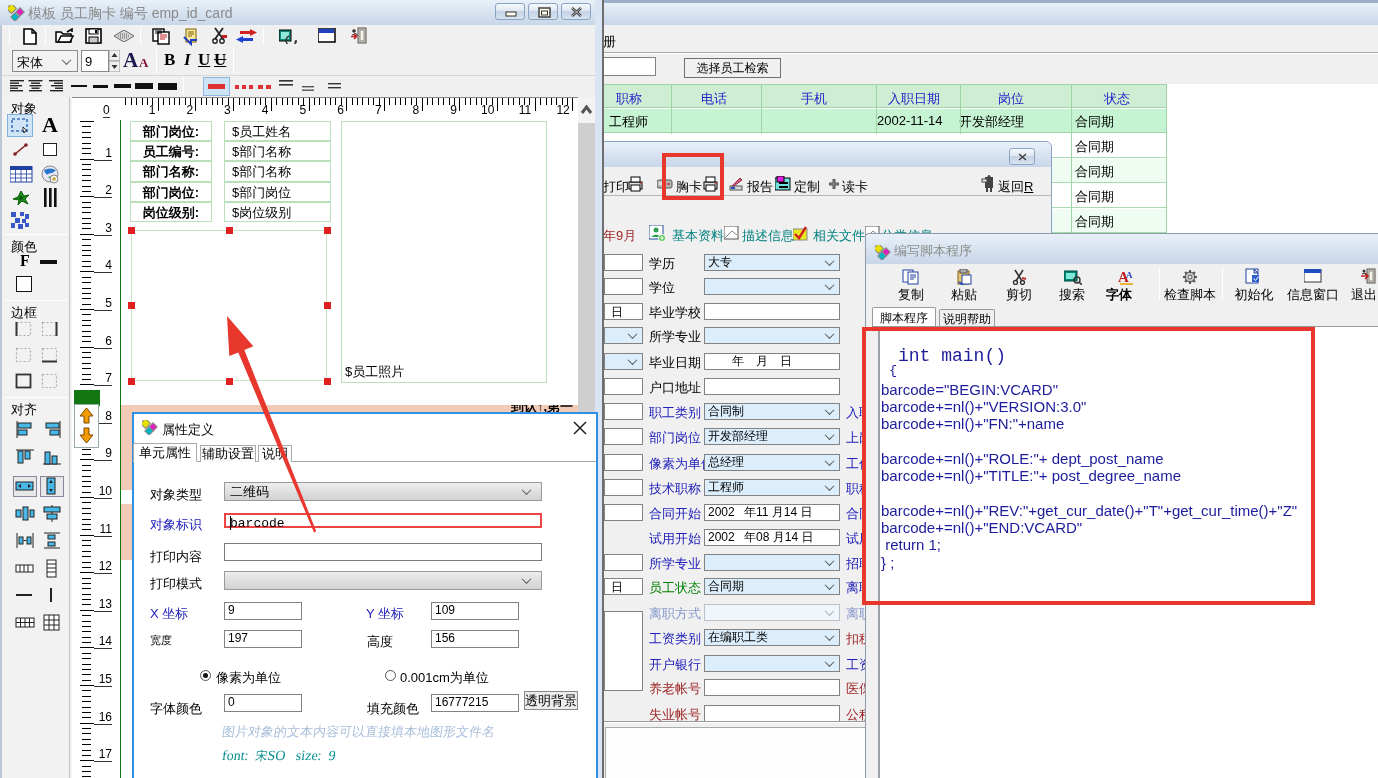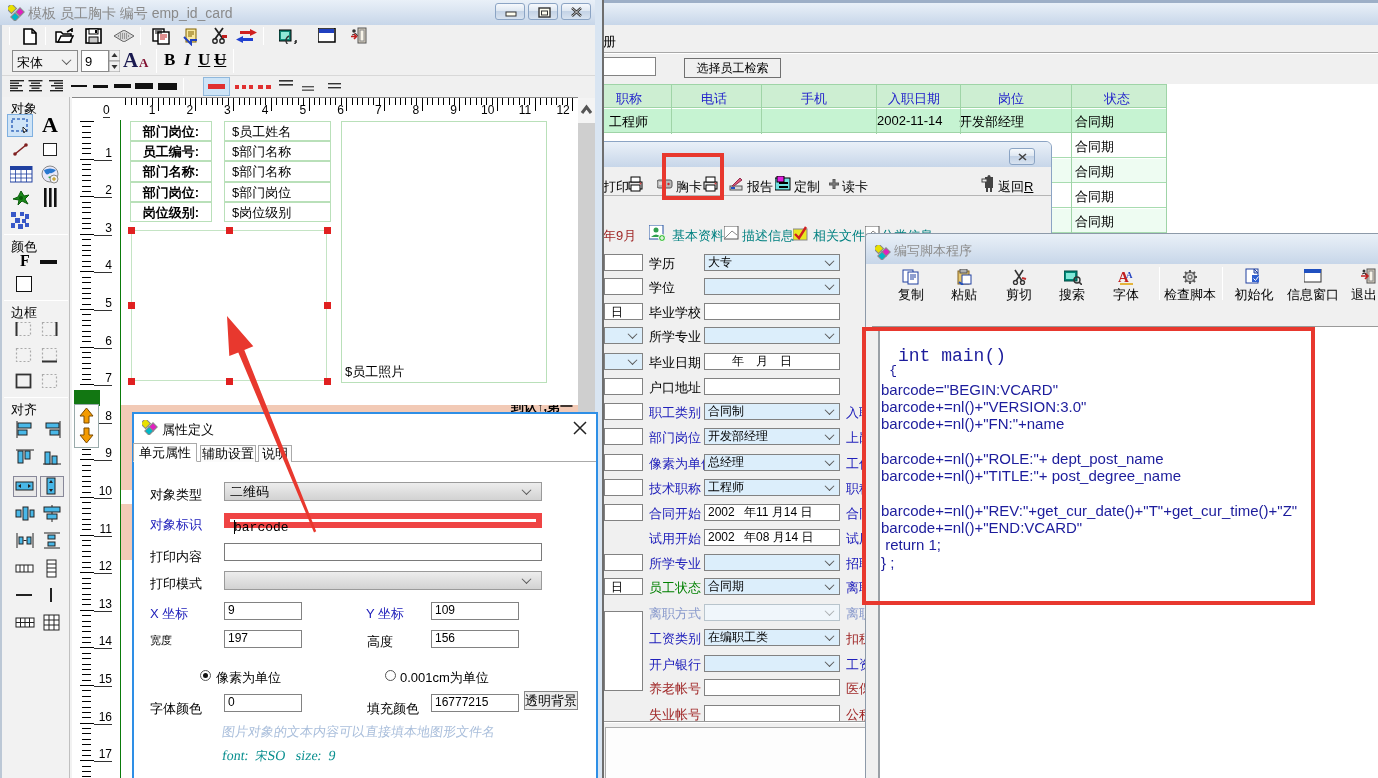--- a/index.html
+++ b/index.html
@@ -309,21 +309,21 @@
         <rect x="2" y="4" width="9" height="6" fill="#80e8d8"></rect>
         <circle cx="13" cy="11" r="3" fill="none" stroke="#333" stroke-width="1.4"></circle>
         <path d="M15 13 L18 16" stroke="#333" stroke-width="1.6"></path>
       </svg>
     <div class="abs" style="left:186px;top:21px;width:40px;text-align:center;">搜索</div>
     <svg class="abs" style="left:252px;top:3px;" width="18" height="17">
         <text x="0" y="14" font-size="15" font-weight="bold" fill="#c02020" font-family="Liberation Serif">A</text>
         <text x="8" y="10" font-size="9" font-weight="bold" fill="#2040c0" font-family="Liberation Serif">A</text>
         <path d="M2 16 h13" stroke="#e0a000" stroke-width="1.5"></path>
       </svg>
-    <div class="abs" style="left:240px;top:21px;width:40px;text-align:center;">字体</div>
+    <div class="abs" style="left:240px;top:21px;width:40px;text-align:left;font-weight:bold;">字体</div>
     <div class="abs" style="left:293px;top:2px;width:1px;height:33px;background:#b0b0b0;border-right:1px solid #fff;"></div>
     <svg class="abs" style="left:316px;top:4px;" width="17" height="16">
         <circle cx="8" cy="8" r="5" fill="#c8c8c8" stroke="#555"></circle>
         <circle cx="8" cy="8" r="2" fill="#f0f0f0" stroke="#555"></circle>
         <g stroke="#555" stroke-width="2">
           <path d="M8 1 v3 M8 12 v3 M1 8 h3 M12 8 h3 M3 3 l2 2 M11 11 l2 2 M13 3 l-2 2 M5 11 l-2 2"></path>
         </g>
       </svg>
     <div class="abs" style="left:291px;top:21px;width:66px;text-align:center;">检查脚本</div>
     <div class="abs" style="left:356px;top:2px;width:1px;height:33px;background:#b0b0b0;border-right:1px solid #fff;"></div>
@@ -340,20 +340,24 @@
       </svg>
     <div class="abs" style="left:417px;top:21px;width:60px;text-align:center;">信息窗口</div>
     <svg class="abs" style="left:494px;top:3px;" width="16" height="17">
         <rect x="7" y="1" width="8" height="14" fill="#d8d0c0" stroke="#555"></rect>
         <rect x="9" y="3" width="4" height="10" fill="#f8f4e8" stroke="#888"></rect>
         <path d="M1 8 h6 M5 5 l3 3 -3 3" stroke="#c02020" stroke-width="1.6" fill="none"></path>
         <circle cx="4" cy="3" r="1.5" fill="#333"></circle>
         <path d="M2 6 l3 -1 1 2" stroke="#333" fill="none"></path>
       </svg>
     <div class="abs" style="left:481px;top:21px;width:34px;text-align:center;">退出</div>
+  </div>
+  <div id="stabs" class="abs" style="left:0;top:69px;width:513px;height:23px;font-size:13px;">
+    <div class="abs" style="left:6px;top:4px;width:64px;height:19px;background:#fff;border:1px solid #9a9a9a;border-bottom:none;border-radius:2px 2px 0 0;text-align:center;padding-top:2px;font-size:12px;">脚本程序</div>
+    <div class="abs" style="left:73px;top:6px;width:56px;height:17px;background:#f0f0f0;border:1px solid #9a9a9a;border-bottom:none;border-radius:2px 2px 0 0;text-align:center;padding-top:1px;font-size:12px;">说明帮助</div>
   </div>
   <div class="abs" style="left:6px;top:92px;width:507px;height:452px;background:#f0f0f0;border-top:1px solid #9a9a9a;"></div>
   <div class="abs" style="left:12px;top:93px;width:501px;height:460px;background:#fff;border-left:2px solid #9aa0a6;"></div>
   <div id="scode" class="abs" style="left:15px;top:112px;width:498px;height:430px;color:#1c1c9c;font-size:15px;">
       <div style="position:absolute;left:17px;top:0.0px;white-space:pre;font-family:'Liberation Mono',monospace;font-size:18px;">int main()</div>
       <div style="position:absolute;left:0;top:17.3px;white-space:pre;font-family:'Liberation Mono',monospace;font-size:13.5px;"> {</div>
       <div style="position:absolute;left:0;top:34.6px;white-space:pre;">barcode="BEGIN:VCARD"</div>
       <div style="position:absolute;left:0;top:51.9px;white-space:pre;">barcode+=nl()+"VERSION:3.0"</div>
       <div style="position:absolute;left:0;top:69.2px;white-space:pre;">barcode+=nl()+"FN:"+name</div>
       <div style="position:absolute;left:0;top:86.5px;white-space:pre;"></div>
@@ -977,21 +981,21 @@
     <svg class="abs" style="left:438px;top:6px" width="16" height="16">
       <path d="M2 2 L14 14 M14 2 L2 14" stroke="#222" stroke-width="1.5"></path>
     </svg>
     <div class="abs" style="left:0;top:47px;width:462px;height:1px;background:#aaa;"></div>
     <div class="abs" style="left:-1px;top:29px;width:64px;height:19px;background:#fff;border:1px solid #aaa;border-bottom:1px solid #fff;font-size:13px;text-align:center;line-height:18px;">单元属性</div>
     <div class="abs" style="left:66px;top:31px;width:56px;height:17px;background:#fbfbfb;border:1px solid #aaa;border-bottom:none;font-size:13px;text-align:center;line-height:16px;">辅助设置</div>
     <div class="abs" style="left:124px;top:31px;width:34px;height:17px;background:#fbfbfb;border:1px solid #aaa;border-bottom:none;font-size:13px;text-align:center;line-height:16px;">说明</div>
     <span class="abs" style="left:16px;top:72px;font-size:13px;color:#000;">对象类型</span>
     <div class="abs" style="left:90px;top:68px;width:318px;height:19px;background:linear-gradient(#ededed,#d2d2d2);border:1px solid #9a9a9a;font-size:13px;line-height:17px;padding-left:5px;">二维码<span class="chev" style="left:298px;top:5px;"></span></div>
     <span class="abs" style="left:16px;top:102px;font-size:13px;color:#2121bb;">对象标识</span>
-    <div class="abs" style="left:90px;top:99px;width:318px;height:15px;background:#fff;border:6px solid #ef4444;font-size:13px;">
+    <div class="abs" style="left:90px;top:99px;width:318px;height:15px;background:#fff;border:2px solid #ef4444;font-size:13px;">
       <span style="position:absolute;left:4px;top:1px;font-family:'Liberation Mono',monospace;font-size:13px;">barcode</span>
       <span style="position:absolute;left:4px;top:1px;width:1px;height:14px;background:#000;"></span>
     </div>
     <span class="abs" style="left:16px;top:134px;font-size:13px;color:#000;">打印内容</span>
     <div class="abs" style="left:90px;top:129px;width:318px;height:18px;background:#fff;border:1px solid #7a7a7a;"></div>
     <span class="abs" style="left:16px;top:161px;font-size:13px;color:#000;">打印模式</span>
     <div class="abs" style="left:90px;top:157px;width:318px;height:19px;background:linear-gradient(#ededed,#d2d2d2);border:1px solid #9a9a9a;">
       <span class="chev" style="left:298px;top:5px;"></span>
     </div>
     <span class="abs" style="left:16px;top:191px;font-size:13px;color:#2121bb;">X 坐标</span>

